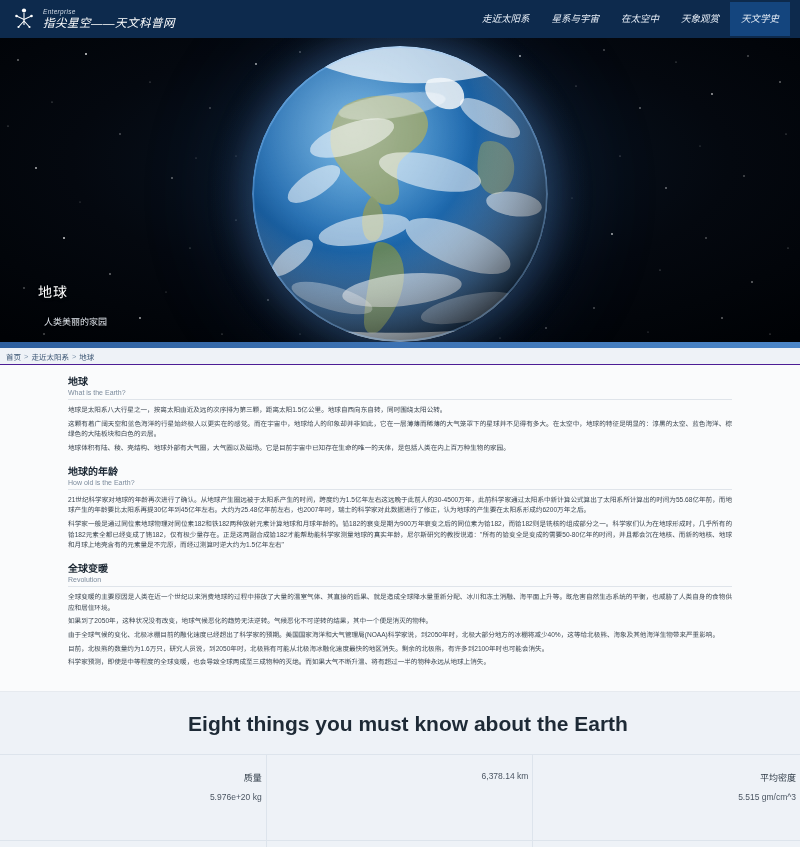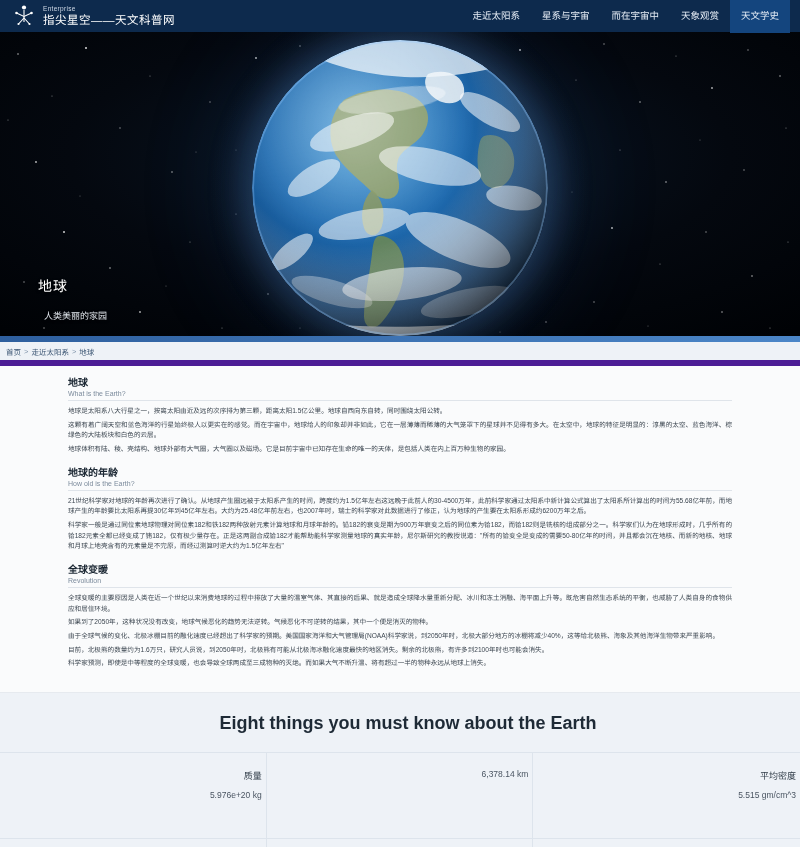--- a/index.html
+++ b/index.html
@@ -8,26 +8,27 @@
     margin: 0; padding: 0;
     width: 800px;
     background: #ffffff;
     font-family: "Liberation Sans", "DejaVu Sans", sans-serif;
   }
   body { width: 800px; min-height: 847px; overflow-x: hidden; }
 
   
   .topbar {
     position: relative;
-    height: 32px;
+    height: 38px;
     background: #0d2a4d;
     display: flex;
     align-items: center;
     padding: 0 10px 0 12px;
     z-index: 20;
+    font-style: italic;
   }
   .brand { display: flex; align-items: center; gap: 7px; }
   .logo-mark {
     width: 24px; height: 26px;
     display: flex; align-items: center; justify-content: center;
   }
   .logo-mark svg { display:block; }
   .brand-text { display: flex; flex-direction: column; justify-content: center; line-height: 1.05; }
   .brand-en { color: #cfd9e6; font-size: 6.5px; letter-spacing: .3px; }
   .brand-cn { color: #ffffff; font-size: 11.5px; letter-spacing: .5px; margin-top: 2px; }
@@ -72,23 +73,23 @@
   .hero-title { font-size: 14px; letter-spacing: 1px; }
   .hero-sub { font-size: 9px; color: #e2e8ef; margin-top: 14px; margin-left: 6px; }
   .hero-bottom-line {
     position: absolute; left: 0; right: 0; bottom: 0;
     height: 6px;
     background: linear-gradient(90deg,#2e5f9e,#4b86c8);
   }
 
   
   .breadcrumb {
-    height: 24px;
+    height: 17px;
     background: #eef2f7;
-    border-bottom: 6px solid #4c1d95;
+    border-bottom: 1px solid #4c1d95;
     display: flex; align-items: center;
     padding-left: 6px;
     font-size: 7.5px;
     color: #3b5573;
   }
   .breadcrumb a { color: #3b5573; text-decoration: none; }
   .breadcrumb .sep { margin: 0 3px; color: #8296ac; }
 
   
   .article {
@@ -117,21 +118,21 @@
     text-align: justify;
   }
 
   
   .facts {
     background: #eef2f7;
     padding: 16px 0 22px 0;
   }
   .facts-title {
     text-align: center;
-    font-size: 18px;
+    font-size: 21px;
     color: #1e2a36;
     font-weight: bold;
     margin: 4px 0 18px 16px;
   }
   .facts-grid {
     display: grid;
     grid-template-columns: repeat(3, 1fr);
     border-top: 1px solid #dde4ec;
   }
   .fact-cell {
@@ -167,21 +168,21 @@
       </span>
       <span class="brand-text">
         <span class="brand-en">Enterprise</span>
         <span class="brand-cn">指尖星空——天文科普网</span>
       </span>
     </div>
 
     <nav class="topnav">
       <a href="#">走近太阳系</a>
       <a href="#">星系与宇宙</a>
-      <a href="#">而在宇宙中</a>
+      <a href="#">在太空中</a>
       <a href="#">天象观赏</a>
       <a href="#" class="active">天文学史</a>
     </nav>
   </div>
 
   <div class="hero">
     <svg class="stars" width="800" height="310" viewBox="0 0 800 310" preserveAspectRatio="none">
       <defs>
         <radialGradient id="skyg" cx="50%" cy="40%" r="75%">
           <stop offset="0%" stop-color="#0a1726"></stop>

